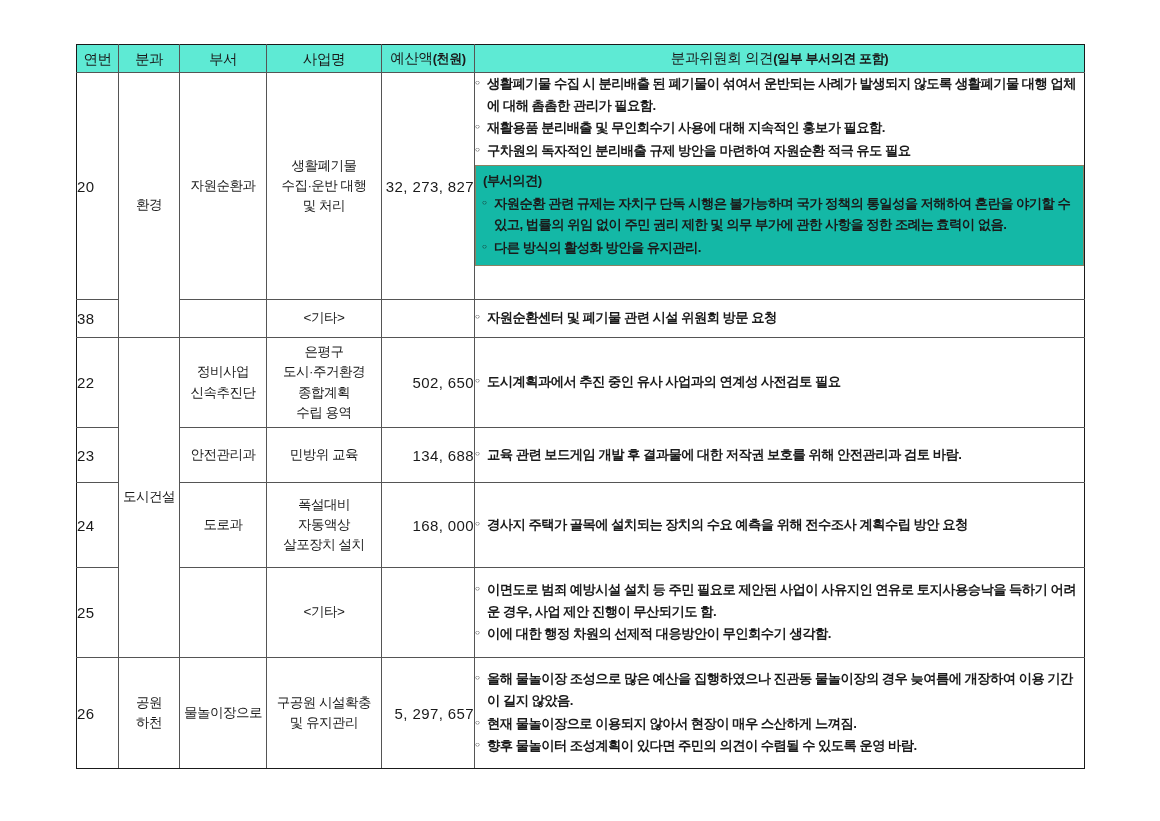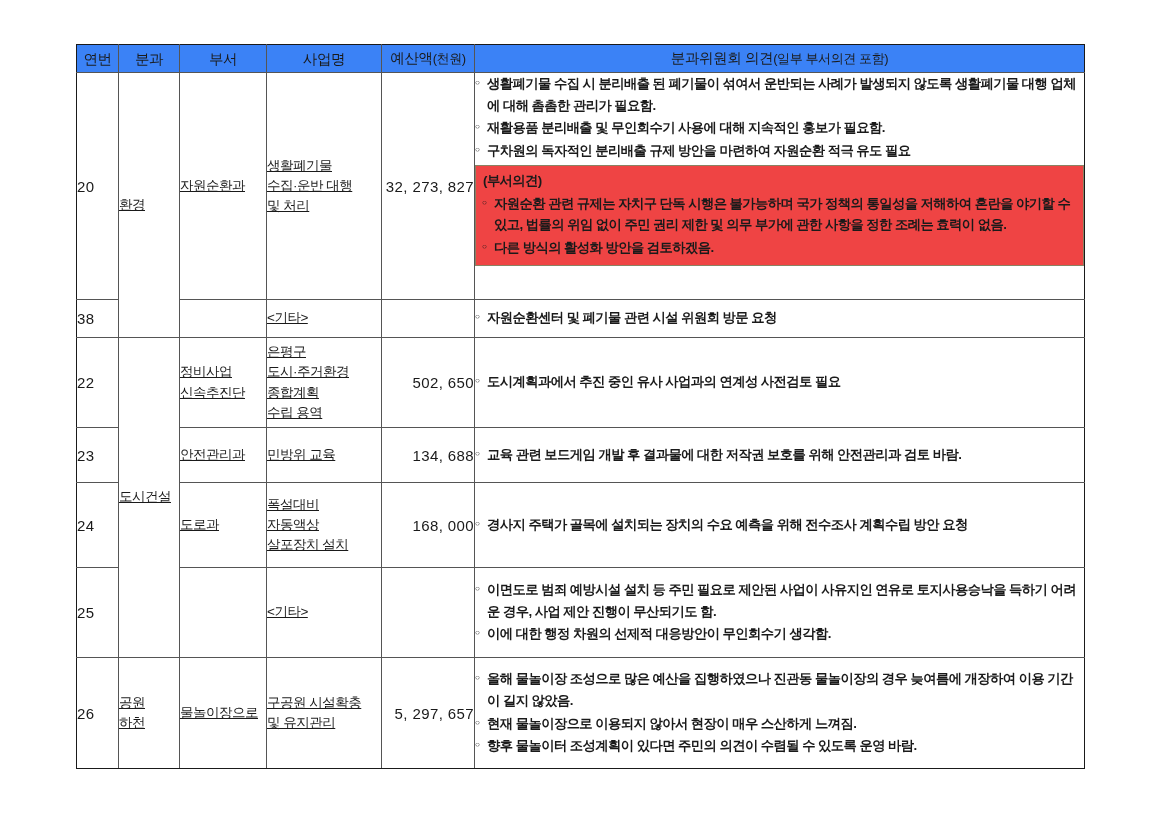--- a/index.html
+++ b/index.html
@@ -41,54 +41,53 @@
 
   
   table.report tr > th:first-child,
   table.report tr > td:first-child { border-left: 1.6px solid #1a1a1a; }
   table.report tr > th:last-child,
   table.report tr > td:last-child { border-right: 1.6px solid #1a1a1a; }
   table.report thead tr th { border-top: 1.6px solid #1a1a1a; }
   table.report tbody tr:last-child td { border-bottom: 1.6px solid #1a1a1a; }
 
   thead th {
-    background: #3b82f6;
+    background: #5eead4;
     text-align: center;
     font-size: 14.5px;
     font-weight: bold;
     letter-spacing: -0.4px;
     height: 26px;
     line-height: 26px;
     white-space: nowrap;
   }
   thead th .sub {
-    font-weight: normal;
+    font-weight: bold;
     font-size: 13px;
   }
 
   
   col.c-no      { width: 42px; }
   col.c-div     { width: 61px; }
   col.c-dept    { width: 87px; }
   col.c-proj    { width: 115px; }
   col.c-budget  { width: 93px; }
   col.c-opinion { width: 610px; }
 
   td.no {
     text-align: left;
     font-size: 15px;
     letter-spacing: 0.3px;
   }
   td.div, td.dept, td.proj {
-    text-align: left;
+    text-align: center;
     font-size: 13.5px;
     line-height: 1.5;
     letter-spacing: -0.5px;
     padding: 3px 2px;
-    text-decoration: underline;
   }
   td.budget {
     text-align: right;
     font-size: 15px;
     letter-spacing: 0.4px;
     padding-right: 5px;
     white-space: nowrap;
   }
   td.opinion {
     text-align: left;
@@ -114,21 +113,21 @@
     content: "\25CB";
     position: absolute;
     left: 0;
     top: 0;
     font-size: 8px;
     line-height: 2.6;
     color: #1a1a1a;
   }
 
   .deptnote {
-    background: #ef4444;
+    background: #14b8a6;
     border: 1px solid #8a8263;
     margin: 4px 0 1px 0;
     padding: 4px 6px 6px 6px;
   }
   .deptnote .nt-title {
     display: block;
     margin: 0 0 1px 1px;
     font-size: 13.3px;
     letter-spacing: -0.55px;
   }
@@ -168,21 +167,21 @@
             <div class="opinion-wrap">
               <ul class="bullets">
                 <li>생활폐기물 수집 시 분리배출 된 폐기물이 섞여서 운반되는 사례가 발생되지 않도록 생활폐기물 대행 업체에 대해 촘촘한 관리가 필요함.</li>
                 <li>재활용품 분리배출 및 무인회수기 사용에 대해 지속적인 홍보가 필요함.</li>
                 <li>구차원의 독자적인 분리배출 규제 방안을 마련하여 자원순환 적극 유도 필요</li>
               </ul>
               <div class="deptnote">
                 <span class="nt-title">(부서의견)</span>
                 <ul class="bullets">
                   <li>자원순환 관련 규제는 자치구 단독 시행은 불가능하며 국가 정책의 통일성을 저해하여 혼란을 야기할 수 있고, 법률의 위임 없이 주민 권리 제한 및 의무 부가에 관한 사항을 정한 조례는 효력이 없음.</li>
-                  <li>다른 방식의 활성화 방안을 검토하겠음.</li>
+                  <li>다른 방식의 활성화 방안을 유지관리.</li>
                 </ul>
               </div>
             </div>
           </td>
         </tr>
         <tr style="height: 38px;">
           <td class="no">38</td>
           <td class="dept"></td>
           <td class="proj">&lt;기타&gt;</td>
           <td class="budget"></td>

